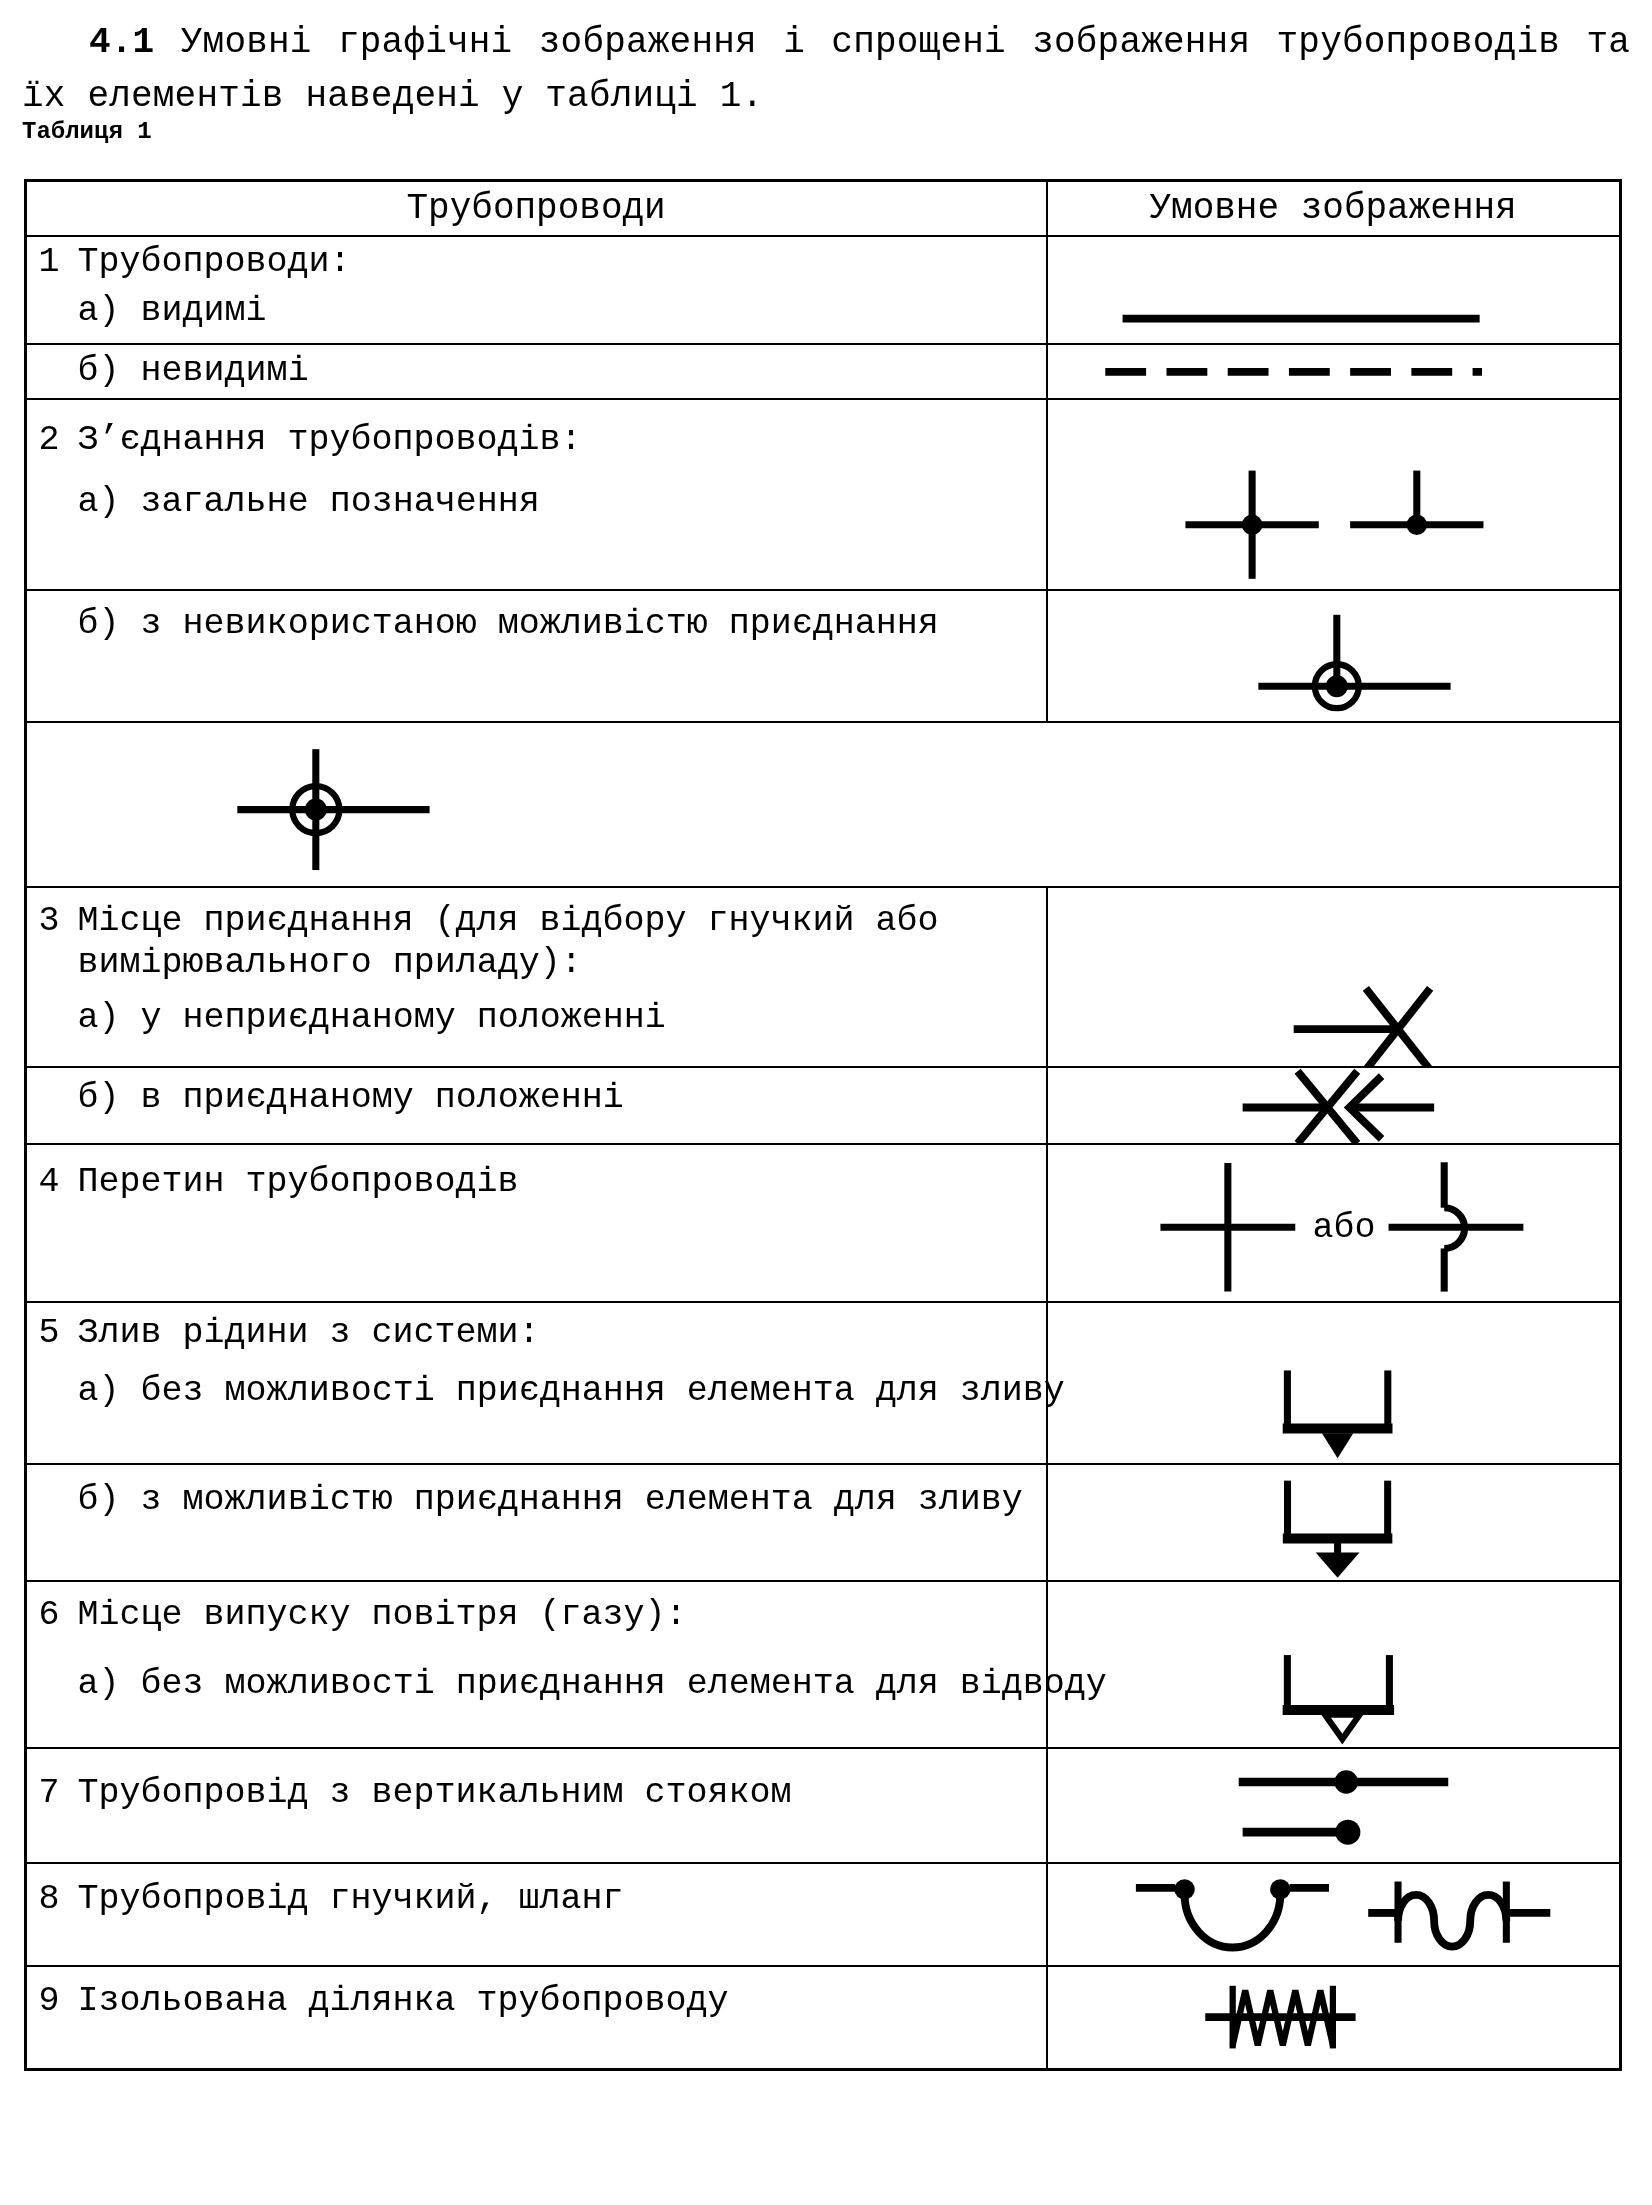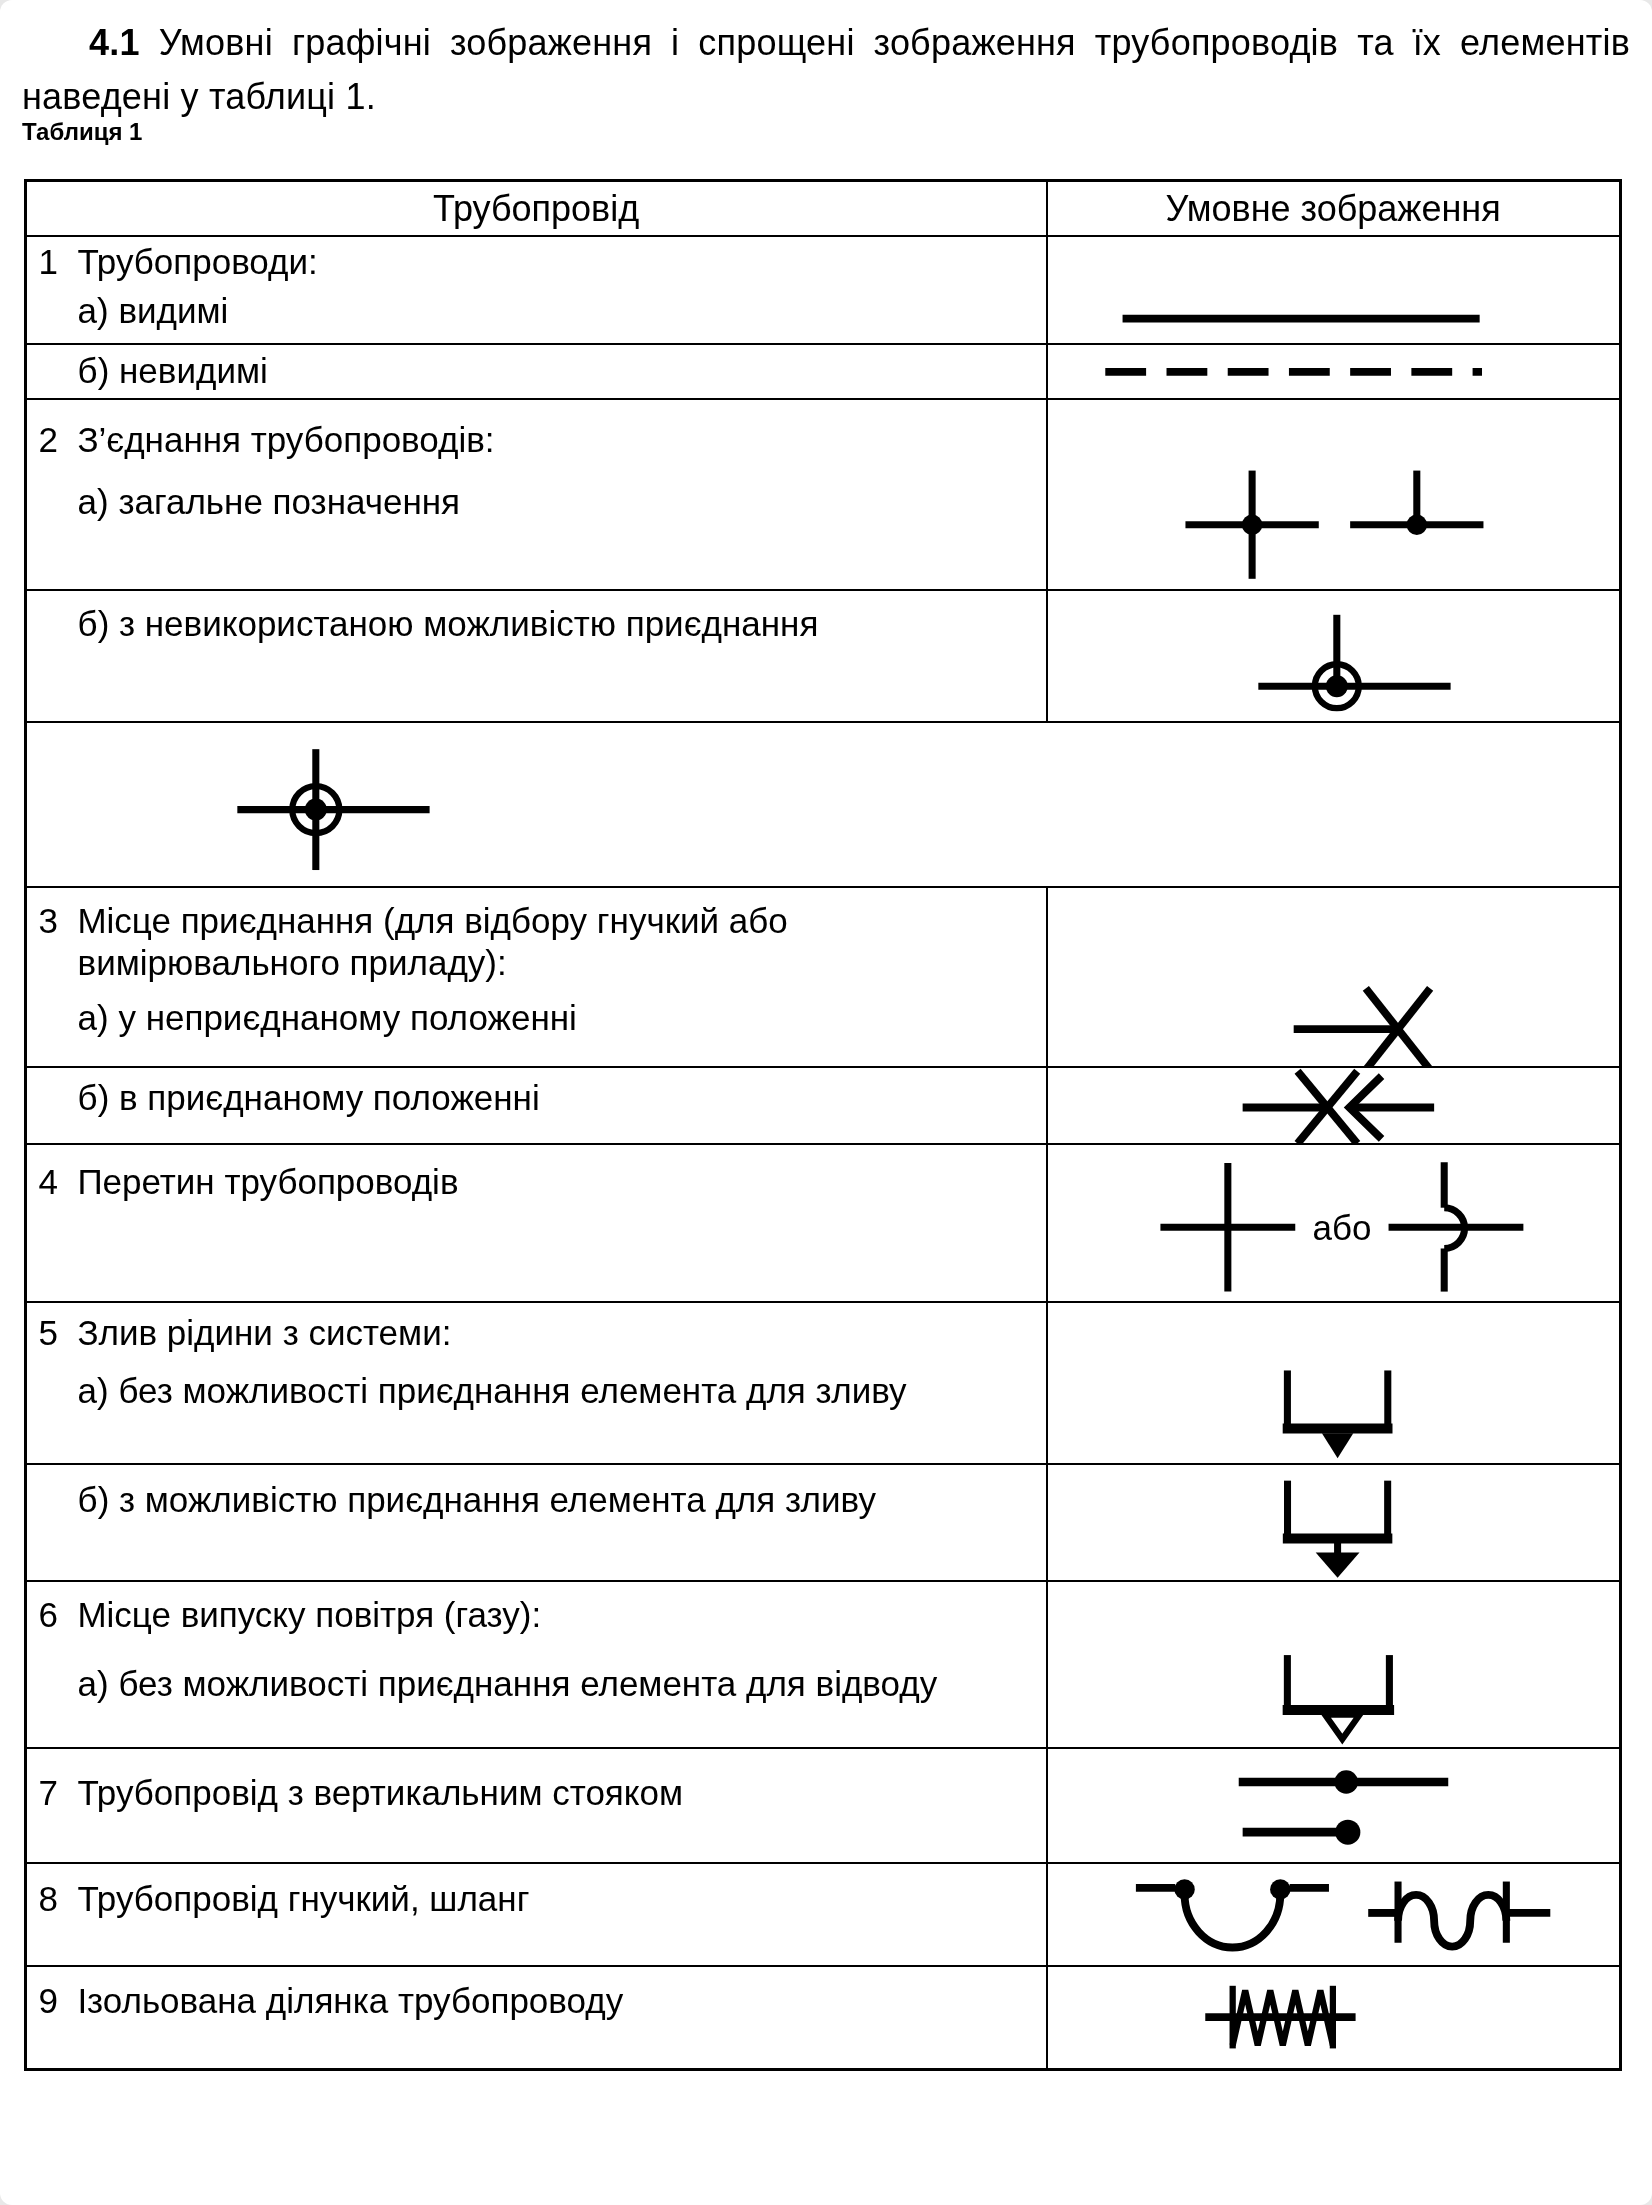--- a/index.html
+++ b/index.html
@@ -1,17 +1,17 @@
 <!DOCTYPE html>
 <html style="font-size:12.6px"><head>
 <meta charset="utf-8">
 <style>
   html,body{margin:0;padding:0;background:#e8e8e8;}
   .page{position:relative;width:1652px;height:2205px;background:#ffffff;color:#000;
-        font-family:Liberation Sans, sans-serif;overflow:hidden;border-radius:12px;}
+        font-family:Liberation Mono, monospace;overflow:hidden;}
   .intro{position:absolute;left:22px;top:15.7px;width:1608px;font-size:36px;line-height:54px;
          text-align:justify;text-indent:67px;letter-spacing:0.2px;}
   .intro .b{font-weight:bold;}
   .caption{position:absolute;left:22px;top:118px;font-size:24px;font-weight:bold;}
 
   .tbl{position:absolute;left:23.6px;top:179px;width:1598px;box-sizing:border-box;
        border:3.9px solid #000;background:#fff;}
   .row{display:flex;border-top:2.4px solid #000;box-sizing:content-box;}
   .row.first{border-top:none;}
   .lc{width:1019px;flex:none;position:relative;border-right:2.4px solid #000;}
@@ -29,21 +29,21 @@
 
 <div class="page">
 
   <div class="intro"><span class="b">4.1</span> <span>Умовні графічні зображення і спрощені зображення трубопроводів та їх елементів наведені у таблиці 1.</span></div>
 
   <div class="caption">Таблиця 1</div>
 
   <div class="tbl">
 
     <div class="row hdr first" style="height:53px">
-      <div class="lc">Трубопровід</div>
+      <div class="lc">Трубопроводи</div>
       <div class="rc">Умовне зображення</div>
     </div>
 
     <div class="row" style="height:106px">
       <div class="lc">
         <div class="tl" style="top:4.7px">
           <span class="num">1</span>
           <span>Трубопроводи:</span>
         </div>
         <div class="sub" style="top:54px">а) видимі</div>

